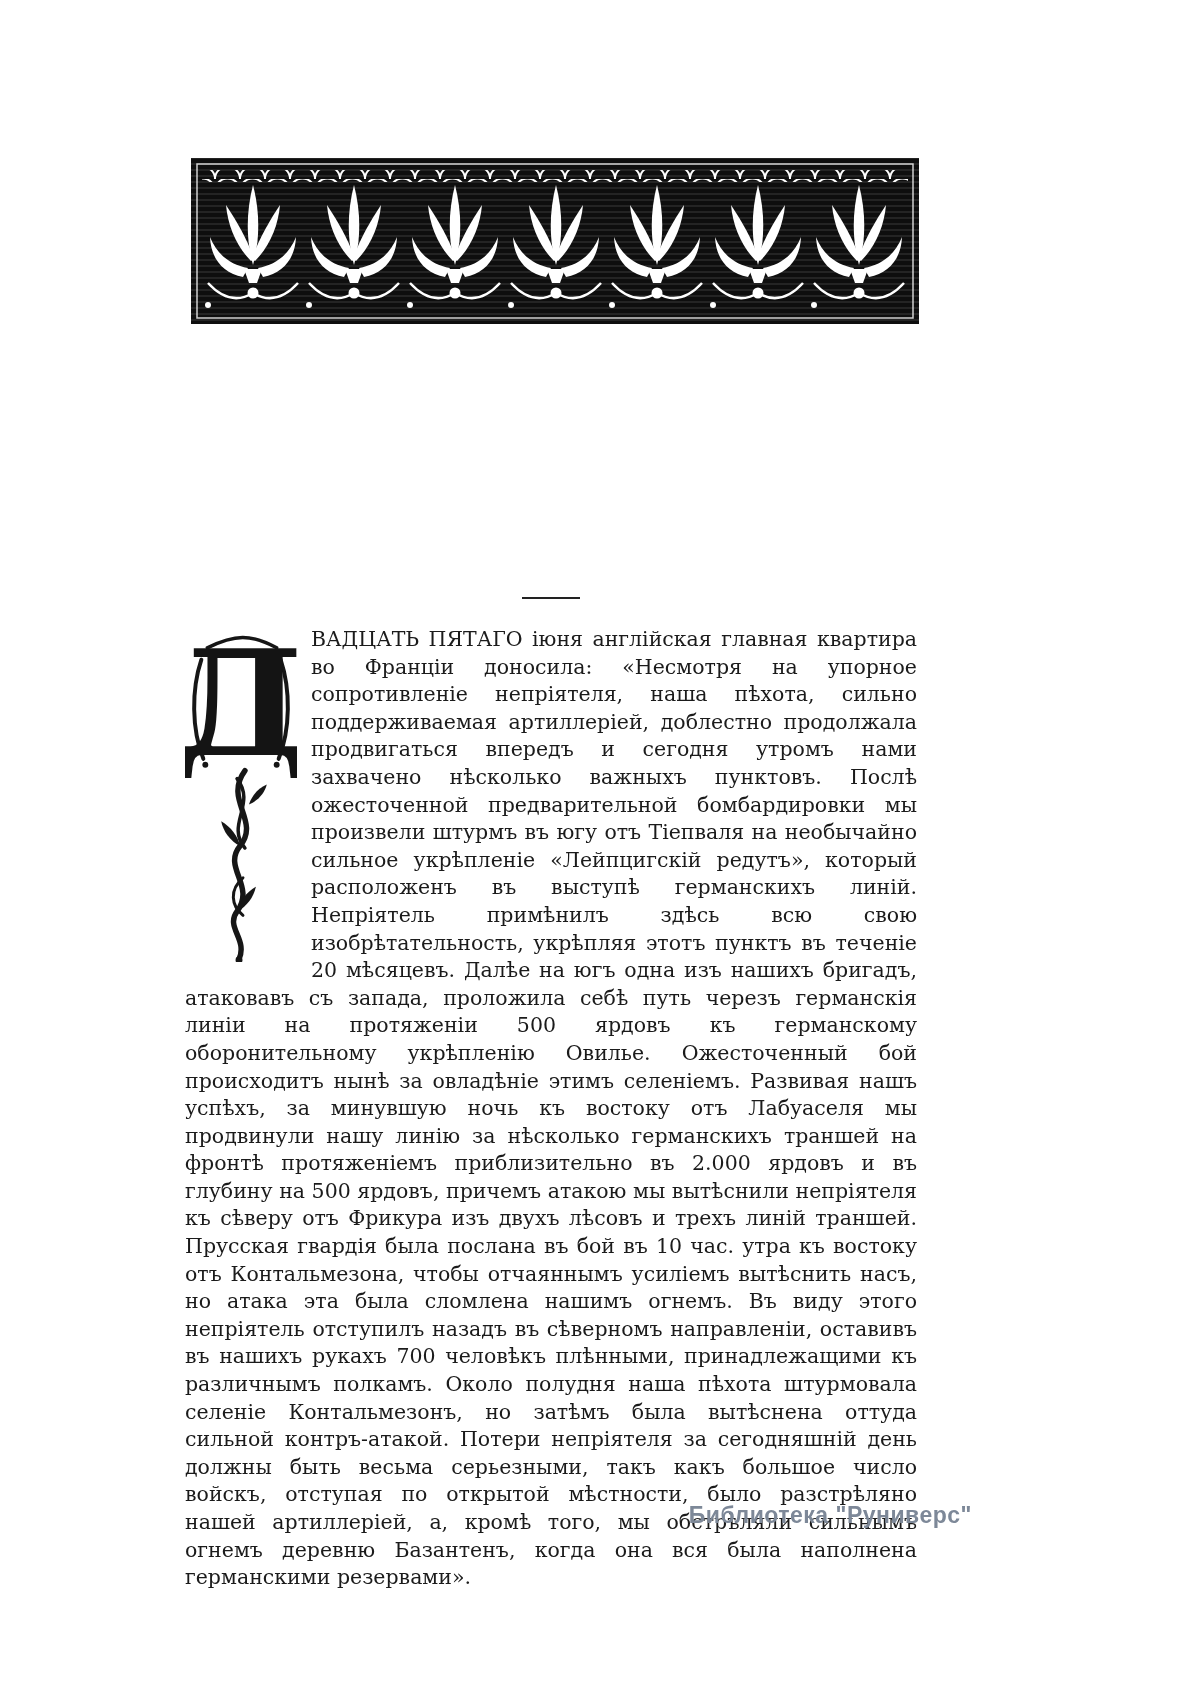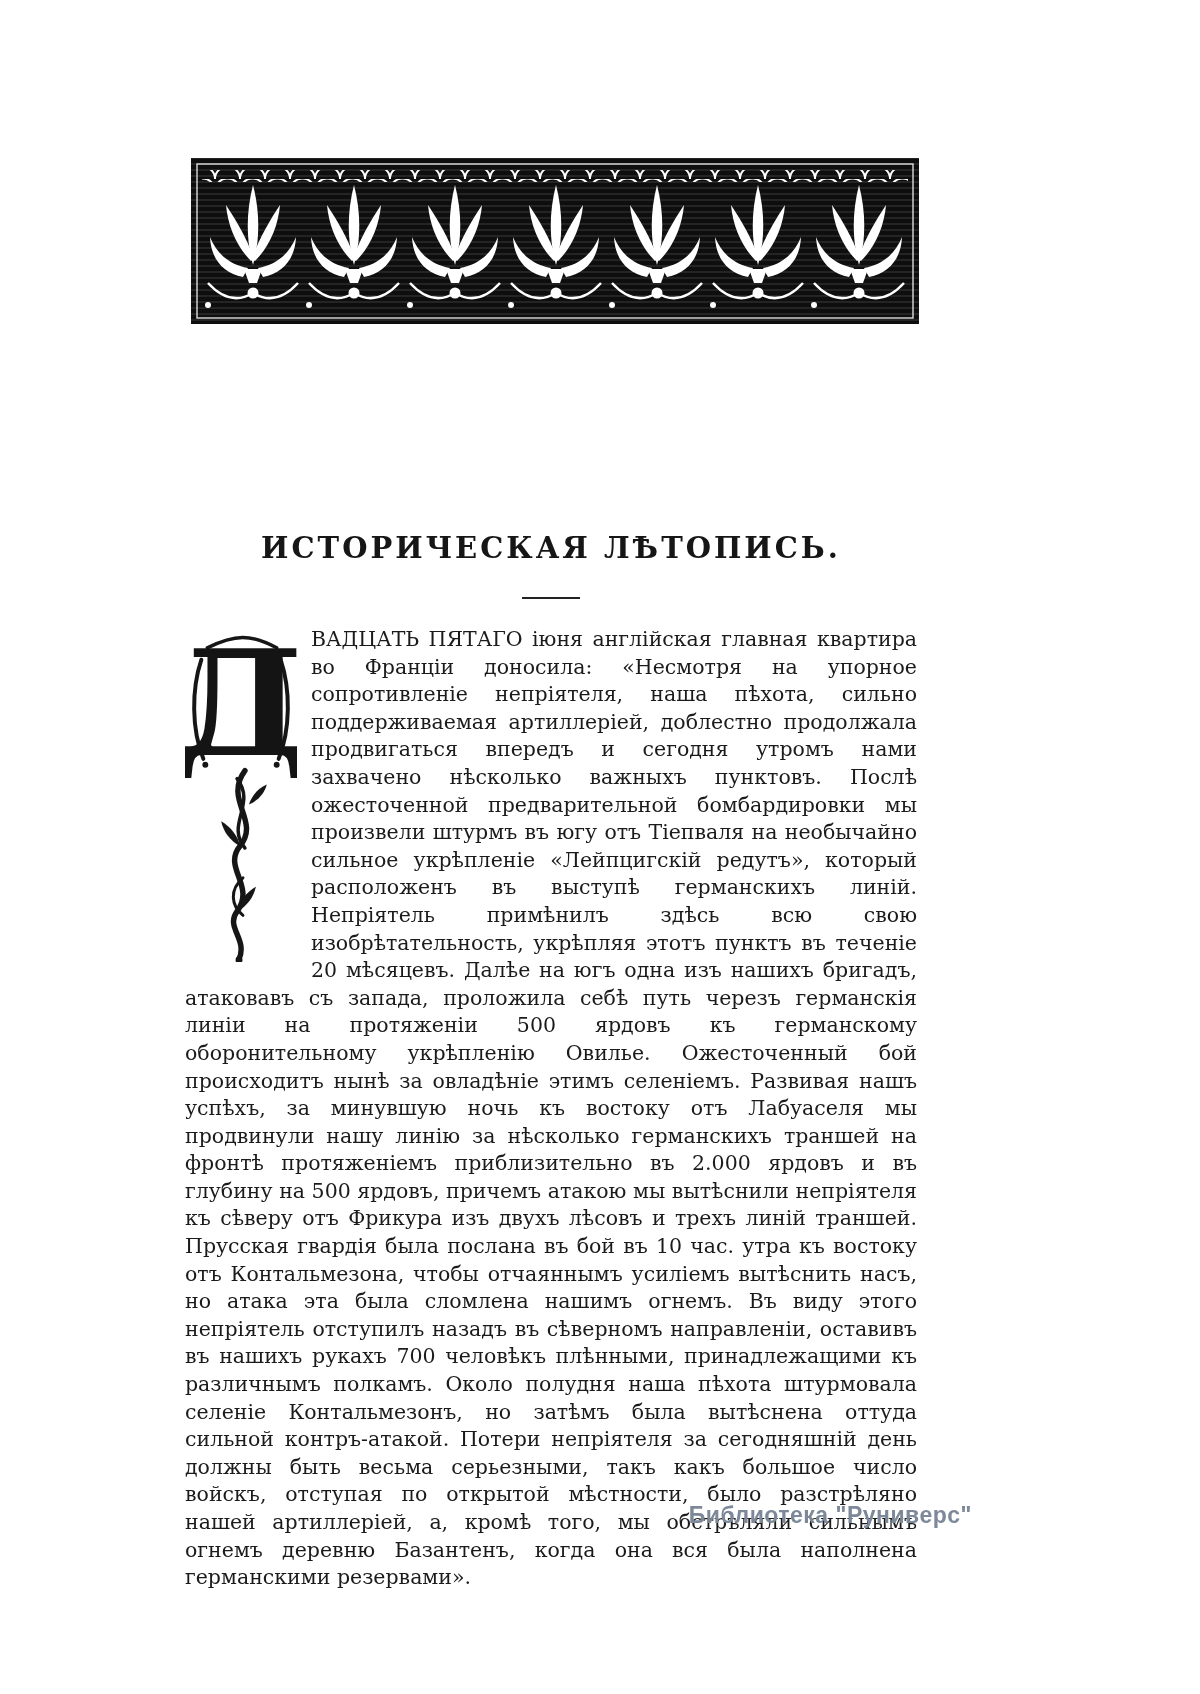--- a/index.html
+++ b/index.html
@@ -115,21 +115,20 @@
       <use href="#palmette" x="13" y="0"></use>
       <use href="#palmette" x="114" y="0"></use>
       <use href="#palmette" x="215" y="0"></use>
       <use href="#palmette" x="316" y="0"></use>
       <use href="#palmette" x="417" y="0"></use>
       <use href="#palmette" x="518" y="0"></use>
       <use href="#palmette" x="619" y="0"></use>
     </svg>
   </div>
 
-  <h1 class="title">ИСТОРИЧЕСКАЯ ЛѢТОПИСЬ.</h1>
   <div class="divider"></div>
 
   <article class="body-text">
     <span class="dropcap-wrap">
       <svg viewBox="0 0 112 335" xmlns="http://www.w3.org/2000/svg">
 
         <g stroke="#161616" fill="none" stroke-linecap="round">
           <path d="M16 30 C6 60 6 100 18 130" stroke-width="4"></path>
           <path d="M96 30 C106 60 106 100 94 130" stroke-width="4"></path>
           <path d="M22 18 C50 4 66 4 92 18" stroke-width="3.5"></path>

